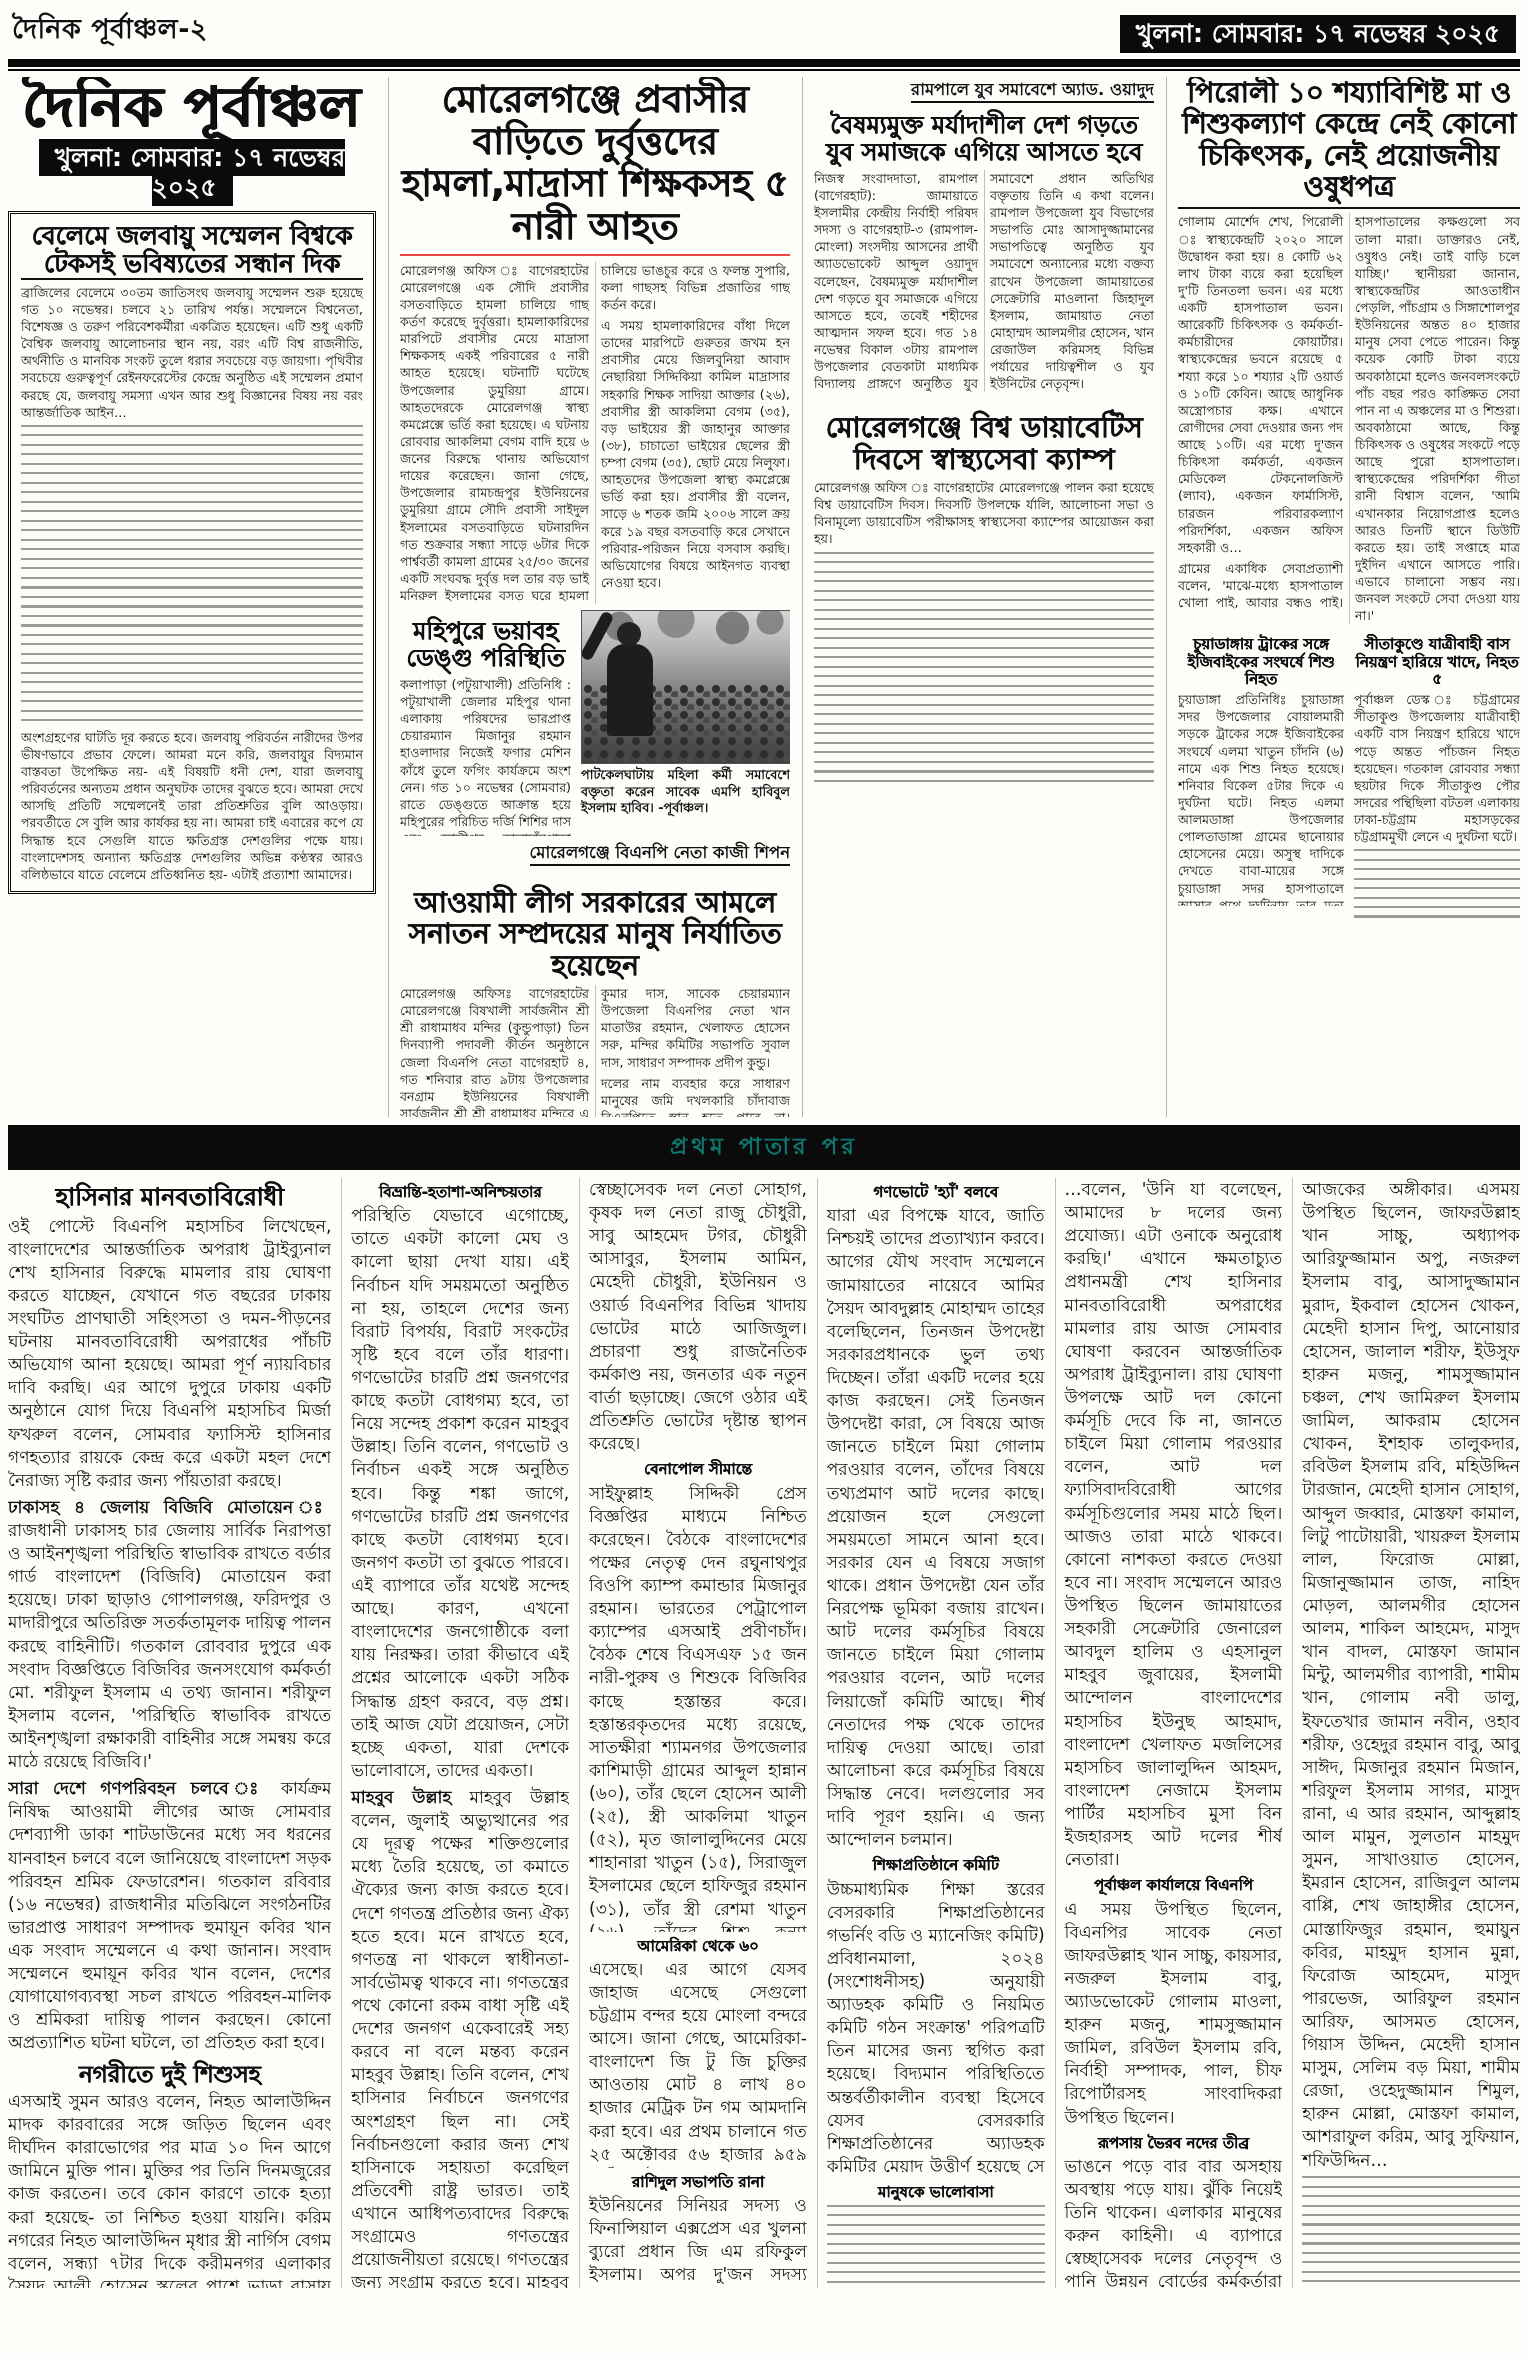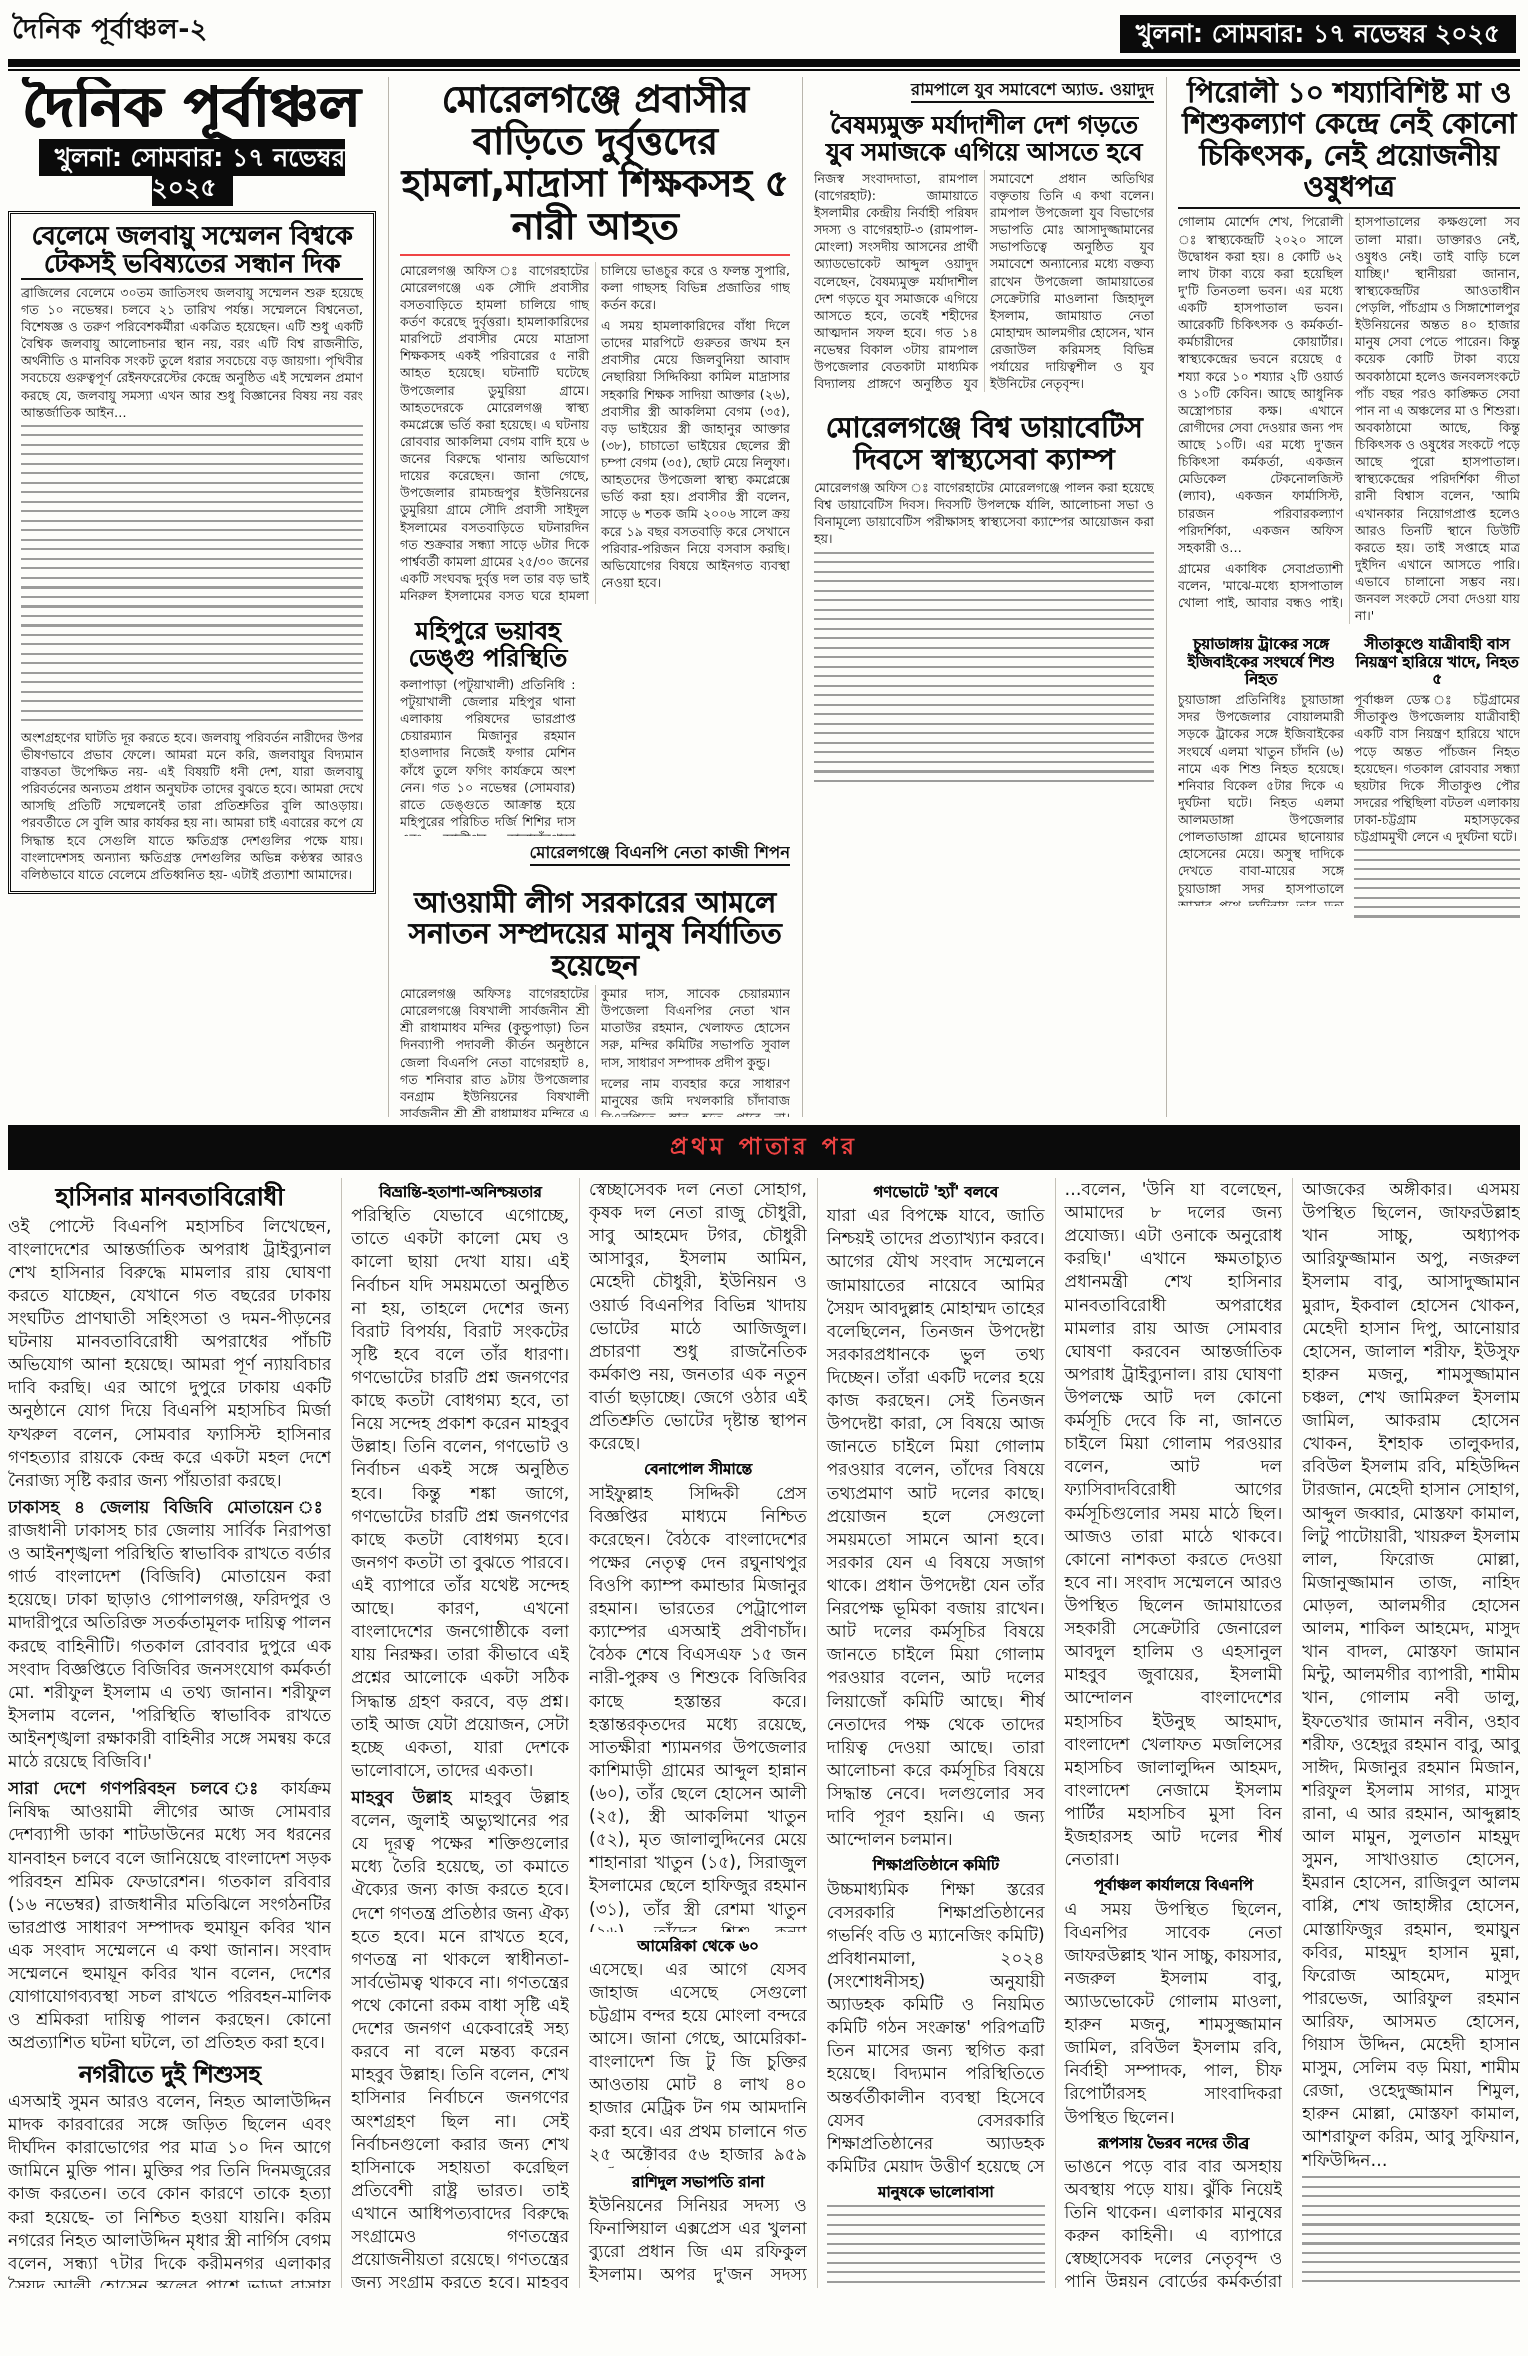--- a/index.html
+++ b/index.html
@@ -52,21 +52,21 @@
   .news-photo .crowd{position:absolute;left:0;right:0;bottom:0;height:52%;
     background-image:radial-gradient(circle at 6px 5px,#2e2e2e 3.5px,transparent 4.5px),
                      radial-gradient(circle at 13px 11px,#4a4a4a 3.5px,transparent 4.5px);
     background-size:16px 13px,16px 13px;}
   .news-photo .speaker{position:absolute;left:12%;bottom:18%;width:46px;height:92px;background:#1d1d1d;
     border-radius:18px 18px 4px 4px;}
   .news-photo .speaker:before{content:"";position:absolute;top:-22px;left:10px;width:24px;height:24px;border-radius:50%;background:#222;}
   .news-photo .speaker:after{content:"";position:absolute;top:-34px;left:-16px;width:12px;height:52px;background:#1d1d1d;border-radius:6px;transform:rotate(28deg);}
   .photo-caption{font-size:12.8px;font-weight:700;line-height:1.3;text-align:justify;margin-top:3px;}
 
-  .section-band{background:#0b0b0b;color:#ef4444;text-align:center;font-size:23px;font-weight:700;
+  .section-band{background:#0b0b0b;color:#0f766e;text-align:center;font-size:23px;font-weight:700;
     letter-spacing:4px;padding:3px 0;margin:8px 0 8px 0;}
 
   .bottom-section{display:grid;grid-template-columns:1.42fr 1fr 1fr 1fr 1fr 1fr;gap:0 10px;height:1110px;overflow:hidden;}
   .b-col{overflow:hidden;min-width:0;}
   .b-col + .b-col{border-left:1px solid #c4c0b6;padding-left:9px;}
   .b-col .bodytext{font-size:17px;}
   .subhead-inline{font-weight:800;}
   .clip{overflow:hidden;}
 </style>
 </head>
@@ -98,20 +98,28 @@
       <div class="headline-xl">মোরেলগঞ্জে প্রবাসীর বাড়িতে দুর্বৃত্তদের হামলা,মাদ্রাসা শিক্ষকসহ ৫ নারী আহত</div>
       <div class="bodytext cols2 clip" style="max-height:418px;">
         <p>মোরেলগঞ্জ অফিস ঃ বাগেরহাটের মোরেলগঞ্জে এক সৌদি প্রবাসীর বসতবাড়িতে হামলা চালিয়ে গাছ কর্তণ করেছে দুর্বৃত্তরা। হামলাকারিদের মারপিটে প্রবাসীর মেয়ে মাদ্রাসা শিক্ষকসহ একই পরিবারের ৫ নারী আহত হয়েছে। ঘটনাটি ঘটেছে উপজেলার ডুমুরিয়া গ্রামে। আহতদেরকে মোরেলগঞ্জ স্বাস্থ্য কমপ্লেক্সে ভর্তি করা হয়েছে। এ ঘটনায় রোববার আকলিমা বেগম বাদি হয়ে ৬ জনের বিরুদ্ধে থানায় অভিযোগ দায়ের করেছেন। জানা গেছে, উপজেলার রামচন্দ্রপুর ইউনিয়নের ডুমুরিয়া গ্রামে সৌদি প্রবাসী সাইদুল ইসলামের বসতবাড়িতে ঘটনারদিন গত শুক্রবার সন্ধ্যা সাড়ে ৬টার দিকে পার্শ্ববর্তী কামলা গ্রামের ২৫/৩০ জনের একটি সংঘবদ্ধ দুর্বৃত্ত দল তার বড় ভাই মনিরুল ইসলামের বসত ঘরে হামলা চালিয়ে ভাঙচুর করে ও ফলন্ত সুপারি, কলা গাছসহ বিভিন্ন প্রজাতির গাছ কর্তন করে।</p>
         <p>এ সময় হামলাকারিদের বাঁধা দিলে তাদের মারপিটে গুরুতর জখম হন প্রবাসীর মেয়ে জিলবুনিয়া আবাদ নেছারিয়া সিদ্দিকিয়া কামিল মাদ্রাসার সহকারি শিক্ষক সাদিয়া আক্তার (২৬), প্রবাসীর স্ত্রী আকলিমা বেগম (৩৫), বড় ভাইয়ের স্ত্রী জাহানুর আক্তার (৩৮), চাচাতো ভাইয়ের ছেলের স্ত্রী চম্পা বেগম (৩৫), ছোট মেয়ে নিলুফা। আহতদের উপজেলা স্বাস্থ্য কমপ্লেক্সে ভর্তি করা হয়। প্রবাসীর স্ত্রী বলেন, সাড়ে ৬ শতক জমি ২০০৬ সালে ক্রয় করে ১৯ বছর বসতবাড়ি করে সেখানে পরিবার-পরিজন নিয়ে বসবাস করছি। অভিযোগের বিষয়ে আইনগত ব্যবস্থা নেওয়া হবে।</p>
       </div>
       <div class="photo-row">
         <div class="photo-col" style="width:45%;">
           <div class="headline-md">মহিপুরে ভয়াবহ ডেঙ্গু পরিস্থিতি</div>
           <div class="bodytext clip" style="max-height:160px;">কলাপাড়া (পটুয়াখালী) প্রতিনিধি : পটুয়াখালী জেলার মহিপুর থানা এলাকায় পরিষদের ভারপ্রাপ্ত চেয়ারম্যান মিজানুর রহমান হাওলাদার নিজেই ফগার মেশিন কাঁধে তুলে ফগিং কার্যক্রমে অংশ নেন। গত ১০ নভেম্বর (সোমবার) রাতে ডেঙ্গুতে আক্রান্ত হয়ে মহিপুরের পরিচিত দর্জি শিশির দাস এবং আলীপুর কালাচাঁনপাড়া এলাকার রাখাইন ফার্মেসি ব্যবসায়ী উবাচো মারা যান। এর আগে আরও ৬ জনের মৃত্যু নিশ্চিত হওয়ায় বর্তমানে ডেঙ্গুজনিত মৃত্যুর সংখ্যা দাঁড়িয়েছে ৮ জনে। ক্রমবর্ধমান আক্রান্তের সংখ্যাও উদ্বেগজনক বলে জানিয়েছেন স্থানীয়রা। লতাচাপলী ইউনিয়ন পরিষদের ভারপ্রাপ্ত চেয়ারম্যান কাউসার হামিদ বলেন, ডেঙ্গু নিয়ন্ত্রণে আমরা সর্বোচ্চ গুরুত্ব দিচ্ছি। ফগিং, লার্ভিসাইড ব্যবহার, জনসচেতনতা বৃদ্ধি, পরিষ্কার-পরিচ্ছন্নতা কর্মসূচি এবং চিকিৎসা সেবাকে আমরা সমন্বিতভাবে পরিচালনা করছি। সবাইকে ঘরের আশপাশ পরিষ্কার রাখা, জমে থাকা পানি অপসারণ এবং রোগের লক্ষণ দেখা দিলে দ্রুত হাসপাতালে যোগাযোগ করার আহ্বান জানাচ্ছি।</div>
         </div>
+        <div class="photo-col" style="width:55%;">
+          <div class="news-photo">
+            <div class="trees"></div>
+            <div class="crowd"></div>
+            <div class="speaker"></div>
+          </div>
+          <div class="photo-caption">পাটকেলঘাটায় মহিলা কর্মী সমাবেশে বক্তৃতা করেন সাবেক এমপি হাবিবুল ইসলাম হাবিব। -পূর্বাঞ্চল।</div>
+        </div>
       </div>
       <div class="kicker"><span>মোরেলগঞ্জে বিএনপি নেতা কাজী শিপন</span></div>
       <div class="headline-lg">আওয়ামী লীগ সরকারের আমলে সনাতন সম্প্রদয়ের মানুষ নির্যাতিত হয়েছেন</div>
       <div class="bodytext cols2 clip" style="max-height:300px;">
         <p>মোরেলগঞ্জ অফিসঃ বাগেরহাটের মোরেলগঞ্জে বিষখালী সার্বজনীন শ্রী শ্রী রাধামাধব মন্দির (কুন্ডুপাড়া) তিন দিনব্যাপী পদাবলী কীর্তন অনুষ্ঠানে জেলা বিএনপি নেতা বাগেরহাট ৪, গত শনিবার রাত ৯টায় উপজেলার বনগ্রাম ইউনিয়নের বিষখালী সার্বজনীন শ্রী শ্রী রাধামাধব মন্দিরে এ পদাবলী কীর্তন অনুষ্ঠানে ভক্তবৃন্দের সাথে মতবিনিময়কালে জেলা বিএনপি নেতা খায়রুজ্জামান শিপন এ কথা বলেন। অন্যান্যের মধ্যে আলোচনা করেন অবসরপ্রাপ্ত যুগ্ম-সচিব উৎপল কুমার দাস, সাবেক চেয়ারম্যান উপজেলা বিএনপির নেতা খান মাতাউর রহমান, খেলাফত হোসেন সরু, মন্দির কমিটির সভাপতি সুবাল দাস, সাধারণ সম্পাদক প্রদীপ কুন্ডু।</p>
         <p>দলের নাম ব্যবহার করে সাধারণ মানুষের জমি দখলকারি চাঁদাবাজ বিএনপিতে স্থান হতে পারে না। সনাতনীদের ভুল বুঝিয়ে একটি দল ভোটের ব্যবসা করছেন। অনেকে বলে থাকেন হিন্দুদের ভোটতো নৌকায় দিবে। এটা আমরা বিশ্বাস করি না।</p>
       </div>
     </div>
 
     <div class="top-col">

